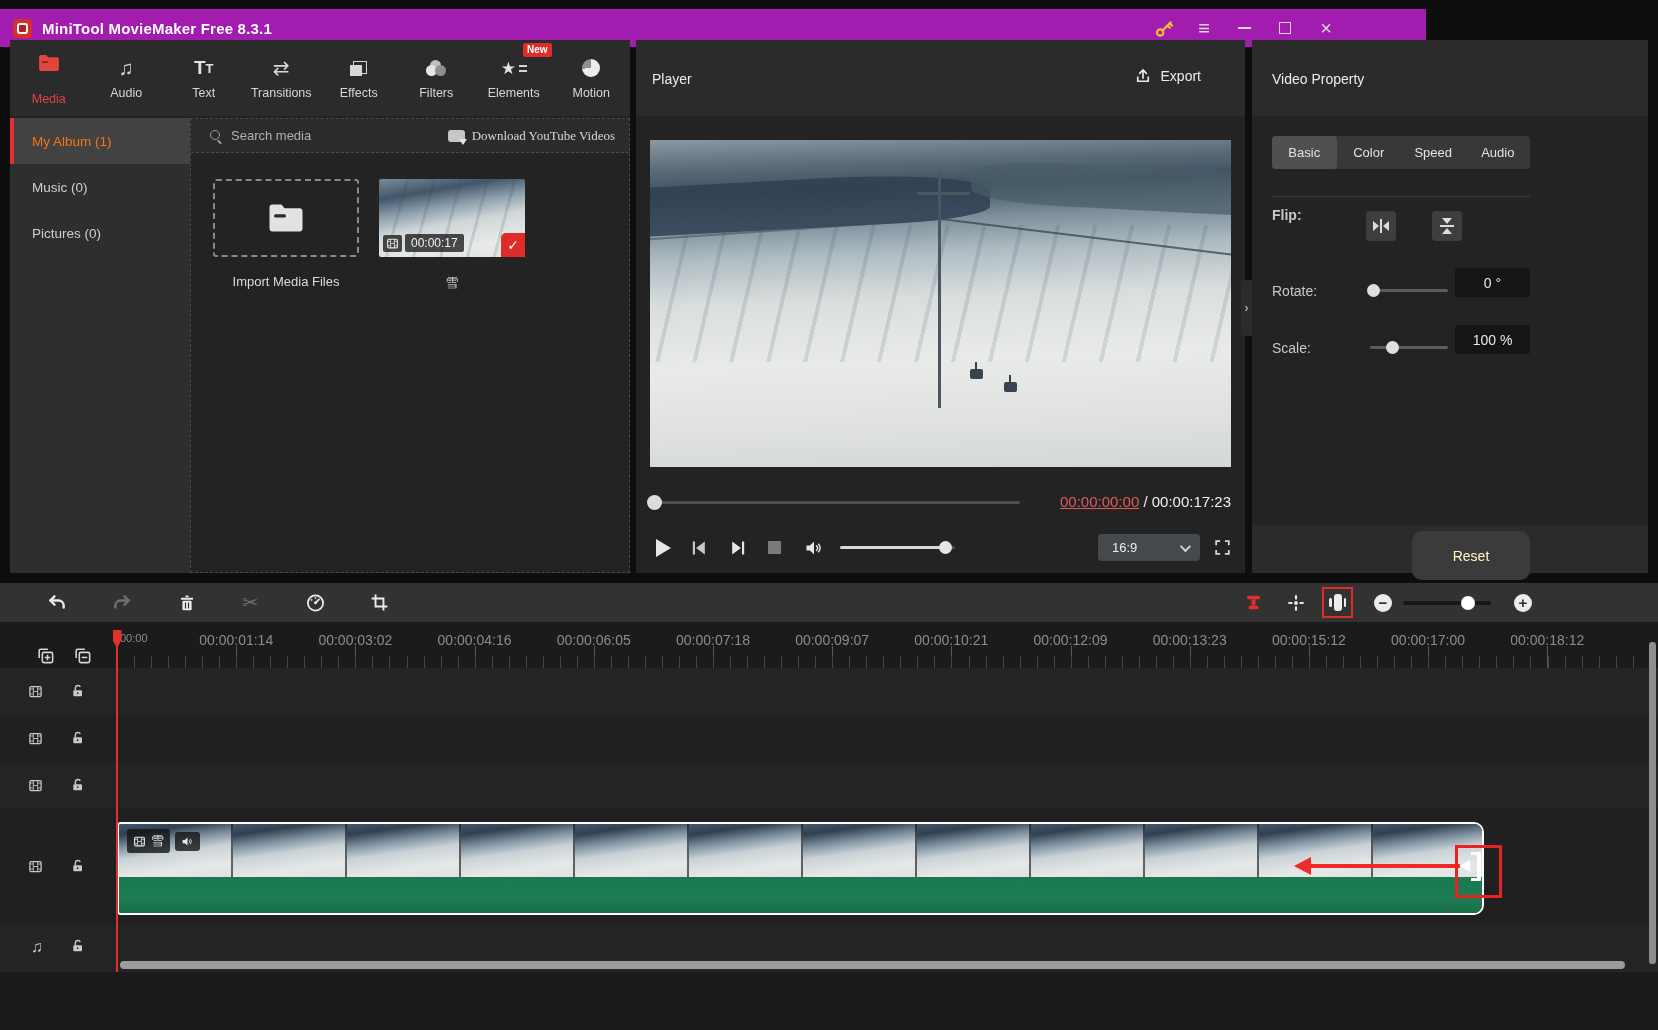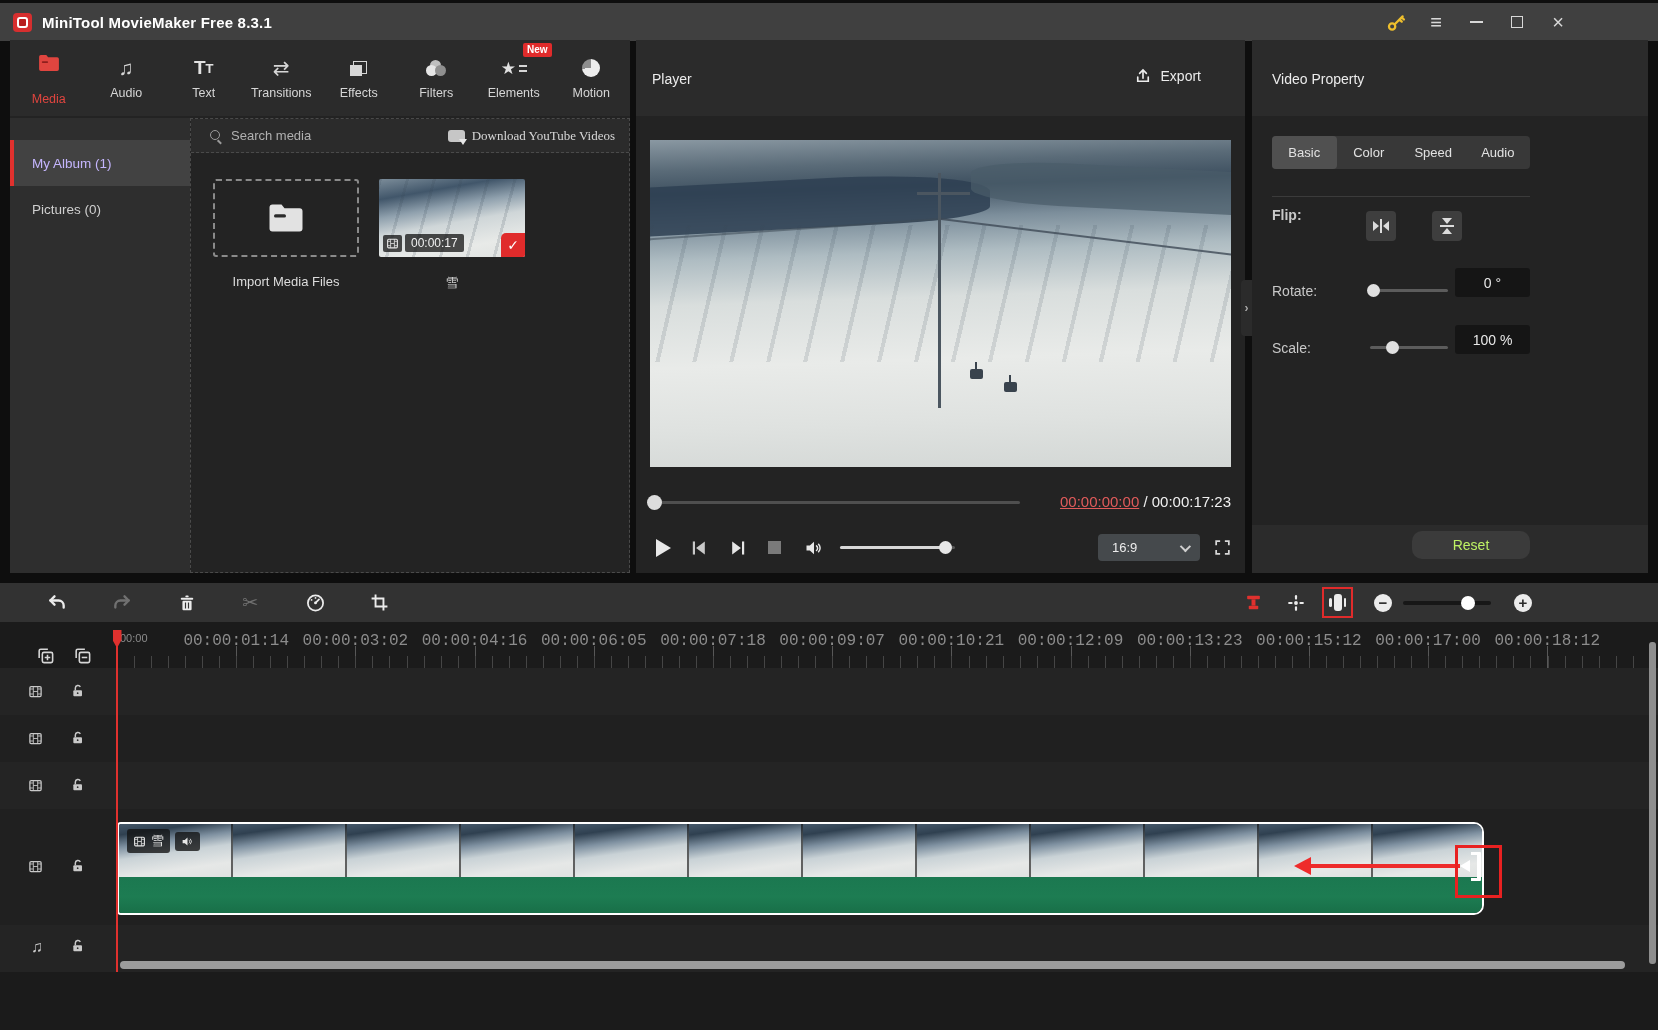--- a/index.html
+++ b/index.html
@@ -1,21 +1,21 @@
 <!DOCTYPE html>
 <html><head>
 <meta charset="utf-8">
 <style>
   * { margin:0; padding:0; box-sizing:border-box; }
   html,body { width:1658px; height:1030px; overflow:hidden; background:#0e0e0e;
     font-family:"Liberation Sans","DejaVu Sans",sans-serif; color:#ddd; }
   svg { display:block; }
 
   
-  #titlebar { position:absolute; left:0; top:3px; width:1658px; height:38px; background:#404040;
+  #titlebar { position:absolute; left:0; top:9px; width:1426px; height:38px; background:#a21caf;
     display:flex; align-items:center; }
   #app-logo { width:19px; height:19px; margin-left:13px; background:#d62f2f; border-radius:4px;
     display:flex; align-items:center; justify-content:center; }
   #app-logo span { width:11px; height:11px; border:2px solid #fff; border-radius:3px; background:#b71f1f; }
   #app-title { margin-left:10px; font-size:15px; font-weight:bold; color:#fff; letter-spacing:.2px; }
   .win-ctl { position:absolute; top:0; height:38px; width:40px; display:flex; align-items:center;
     justify-content:center; color:#d8d8d8; font-size:17px; cursor:default; }
   #key-btn   { right:242px; }
   #menu-btn  { right:202px; font-size:20px; }
   #min-btn   { right:162px; }
@@ -50,21 +50,21 @@
   .elements-icon .ln i { width:8px; height:2px; background:#d6d6d6; }
   .motion-icon { width:18px; height:18px; border-radius:50%;
     background:conic-gradient(#ececec 0 265deg,#8e8e8e 265deg 360deg); }
   .text-icon b { font-weight:bold; color:#e2e2e2; }
   .text-icon .t1 { font-size:19px; } .text-icon .t2 { font-size:13px; }
 
   
   #album-nav { position:absolute; left:0; top:78px; width:180px; height:455px; background:#2e2e2e; }
   .nav-item { height:46px; display:flex; align-items:center; padding-left:22px; font-size:13.5px; color:#cfcfcf;
     position:relative; }
-  .nav-item.active { background:#424242; color:#c4b5fd;margin-top:22px; }
+  .nav-item.active { background:#424242; color:#f97316; }
   .nav-item.active::before { content:""; position:absolute; left:0; top:0; width:4px; height:46px; background:#e0312e; }
 
   
   #media-content { position:absolute; left:180px; top:78px; width:440px; height:455px; background:#232323;
     border:1px dashed #4a4a4a; }
   #media-header { position:absolute; left:0; top:0; width:438px; height:34px; background:#2b2b2b;
     display:flex; align-items:center; border-bottom:1px dashed #4a4a4a; }
   .search-glyph { position:relative; width:14px; height:14px; margin-left:18px; }
   .search-glyph::before { content:""; position:absolute; left:1px; top:1px; width:8px; height:8px;
     border:1.6px solid #9a9a9a; border-radius:50%; }
@@ -161,22 +161,22 @@
   .fv .tr.d { border-top:6px solid #dcdcdc; } .fv .tr.u { border-bottom:6px solid #dcdcdc; }
   .fv .bar { width:14px; height:2px; background:#dcdcdc; }
   .slider-track { position:absolute; width:78px; height:2.5px; background:#5c5c5c; border-radius:2px; }
   .slider-handle { position:absolute; width:13px; height:13px; border-radius:50%; background:#e0e0e0; }
   #rotate-track { left:118px; top:249px; } #rotate-handle { left:115px; top:244px; }
   #scale-track  { left:118px; top:306px; } #scale-handle  { left:134px; top:301px; }
   .value-box { position:absolute; left:203px; width:75px; height:29px; background:#151515; border-radius:3px;
     display:flex; align-items:center; justify-content:center; font-size:14px; color:#e8e8e8; }
   #rotate-value { top:228px; } #scale-value { top:285px; }
   #prop-footer { position:absolute; left:0; top:485px; width:396px; height:48px; background:#2b2b2b; }
-  #reset-btn { position:absolute; left:160px; top:6px; width:118px; height:28px; background:#3b3b3b;
-    border-radius:10px; display:flex; align-items:center; justify-content:center; font-size:14px; color:#bef264; }
+  #reset-btn { position:absolute; left:160px; top:6px; width:118px; height:49px; background:#3b3b3b;
+    border-radius:10px; display:flex; align-items:center; justify-content:center; font-size:14px; color:#fef9c3; }
 
   
   #tl-toolbar { position:absolute; left:0; top:583px; width:1658px; height:39px; background:#323232; }
   .tb-icon { position:absolute; top:0; height:39px; width:34px; display:flex; align-items:center; justify-content:center; }
   #undo-btn{left:40px;} #redo-btn{left:105px;} #delete-btn{left:170px;} #split-btn{left:233px;}
   #speed-btn{left:298px;} #crop-btn{left:362px;}
   #merge-btn{left:1236px;} #fit-btn{left:1279px;}
   #track-mode-btn { position:absolute; left:1322px; top:4px; width:31px; height:31px; border:2.5px solid #e02b2b;
     display:flex; align-items:center; justify-content:center; gap:2px; }
   #track-mode-btn i { background:#ececec; border-radius:2px; }
@@ -194,21 +194,21 @@
   #lane-1 { top:46px;  height:47px; background:#242424; }
   #lane-2 { top:93px;  height:47px; background:#202020; }
   #lane-3 { top:140px; height:47px; background:#242424; }
   #lane-video { top:187px; height:116px; background:#202020; }
   #lane-music { top:303px; height:47px; background:#242424; }
   .head-ic { position:absolute; color:#c9c9c9; }
   .note { font-size:16px; color:#c9c9c9; }
 
   #ruler-start { position:absolute; left:120px; top:10px; font-size:11px; color:#8c8c8c; }
   #ruler-labels { position:absolute; left:176.6px; top:10px; display:flex; }
-  #ruler-labels .rl { width:119.2px; text-align:center; font-size:16px; color:#8c8c8c; white-space:nowrap;font-family:Liberation Mono, monospace; }
+  #ruler-labels .rl { width:119.2px; text-align:center; font-size:14px; color:#8c8c8c; white-space:nowrap; }
   #ticks-major { position:absolute; left:117px; top:24px; right:0; height:22px;
     background:repeating-linear-gradient(90deg,#585858 0 1px,transparent 1px 119.2px); }
   #ticks-minor { position:absolute; left:117px; top:34px; right:0; height:12px;
     background:repeating-linear-gradient(90deg,#454545 0 1px,transparent 1px 17.03px); }
 
   #playhead-line { position:absolute; left:116px; top:8px; width:2px; height:342px; background:#e0312e; }
   #playhead-flag { position:absolute; left:112.5px; top:8px; width:9px; height:18px; background:#e0312e;
     clip-path:polygon(0 0,100% 0,100% 55%,50% 100%,0 55%); }
 
   #video-clip { position:absolute; left:117px; top:200px; width:1367px; height:93px; border:2px solid #fff;
@@ -321,20 +321,21 @@
     <div class="ribbon-item">
       <div class="ric">
           <span class="motion-icon"></span>
         </div>
       <div class="rlb">Motion</div>
     </div>
   </div>
 
   <div id="album-nav">
     <div class="nav-item active">My Album (1)</div>
+    <div class="nav-item">Music (0)</div>
     <div class="nav-item">Pictures (0)</div>
   </div>
 
   <div id="media-content">
     <div id="media-header">
       <span class="search-glyph"></span>
       <span id="search-label">Search media</span>
       <div id="download-group">
         <span class="yt-glyph"></span>
         <span id="download-label">Download YouTube Videos</span>

